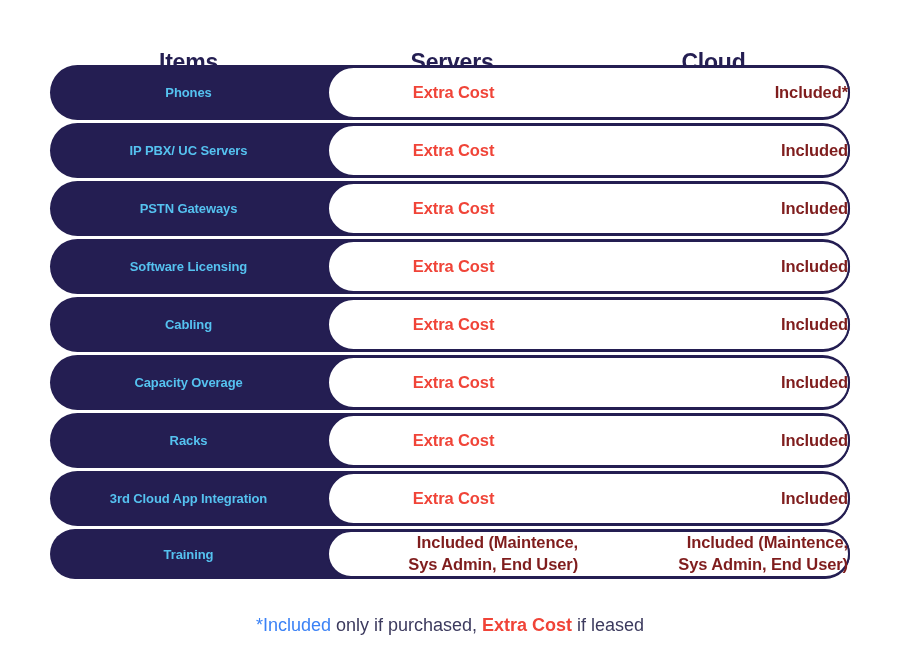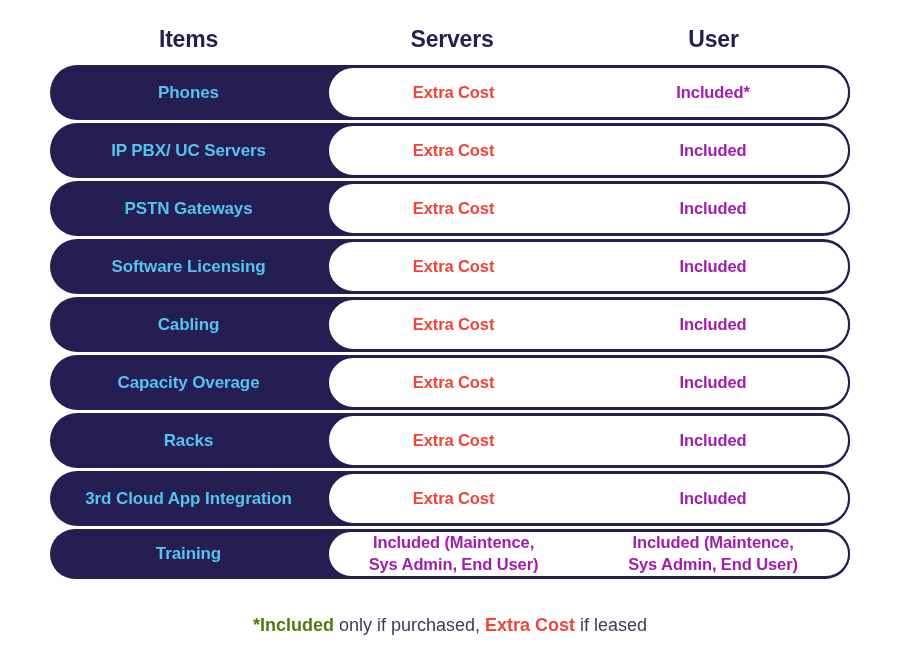--- a/index.html
+++ b/index.html
@@ -19,25 +19,25 @@
     position: relative;
     width: 900px;
     height: 672px;
     box-sizing: border-box;
   }
 
   
   .header-row {
     position: absolute;
     left: 50px;
-    top: 26px;
+    top: 42px;
     width: 800px;
     height: 34px;
     display: flex;
-    align-items: flex-start;
+    align-items: flex-end;
   }
   .hdr {
     color: #241e52;
     font-size: 23px;
     font-weight: bold;
     text-align: center;
     letter-spacing: -0.2px;
     white-space: nowrap;
   }
   .hdr-items   { width: 277px; }
@@ -68,21 +68,21 @@
   .row-label {
     position: absolute;
     left: 0;
     top: 0;
     width: 277px;
     height: 100%;
     display: flex;
     align-items: center;
     justify-content: center;
     color: #55c2f0;
-    font-size: 17px;
+    font-size: 13px;
     font-weight: bold;
     letter-spacing: -0.1px;
     white-space: nowrap;
     z-index: 2;
   }
 
   .row-panel {
     position: absolute;
     left: 277px;
     top: 1px;
@@ -105,45 +105,45 @@
     font-size: 16.5px;
     font-weight: bold;
     letter-spacing: -0.1px;
     line-height: 1.32;
     white-space: pre-line;
   }
   .cell-premise { width: 250px; }
   .cell-cloud   { width: 271px; }
 
   .cost   { color: #f04438; }
-  .incl   { color: #a21caf; }
+  .incl   { color: #7f1d1d; text-align: right; }
 
   
   .footnote {
     position: absolute;
     left: 0;
     top: 615px;
     width: 900px;
     text-align: center;
     color: #3c3a5e;
     font-size: 18px;
     white-space: nowrap;
   }
-  .footnote .b-navy { color: #4d7c0f; font-weight: bold; text-align: right; }
+  .footnote .b-navy { color: #3b82f6; font-weight: normal; text-align: right; }
   .footnote .b-red  { color: #f04438; font-weight: bold; }
 </style>
 </head>
 <body>
 
 <div class="sheet">
 
   <div class="header-row">
     <div class="hdr hdr-items">Items</div>
     <div class="hdr hdr-premise">Servers</div>
-    <div class="hdr hdr-cloud">User</div>
+    <div class="hdr hdr-cloud">Cloud</div>
   </div>
 
   <div class="rows" id="rows-container">
       <div class="row">
         <div class="row-label">Phones</div>
         <div class="row-panel">
           <div class="cell cell-premise cost">Extra Cost</div>
           <div class="cell cell-cloud incl">Included*</div>
         </div>
       </div>

